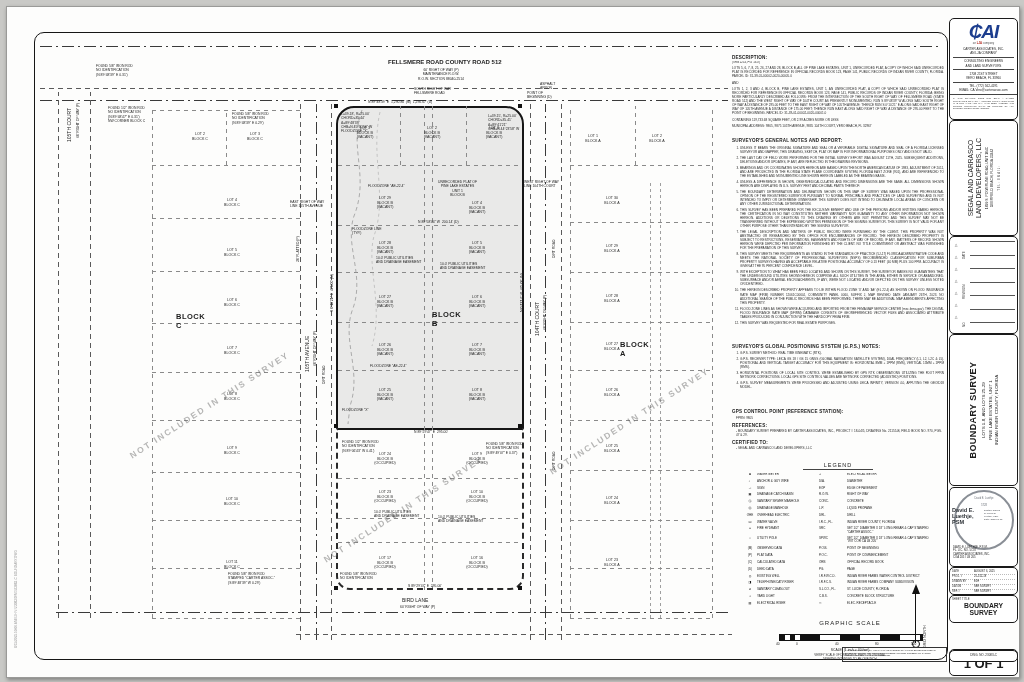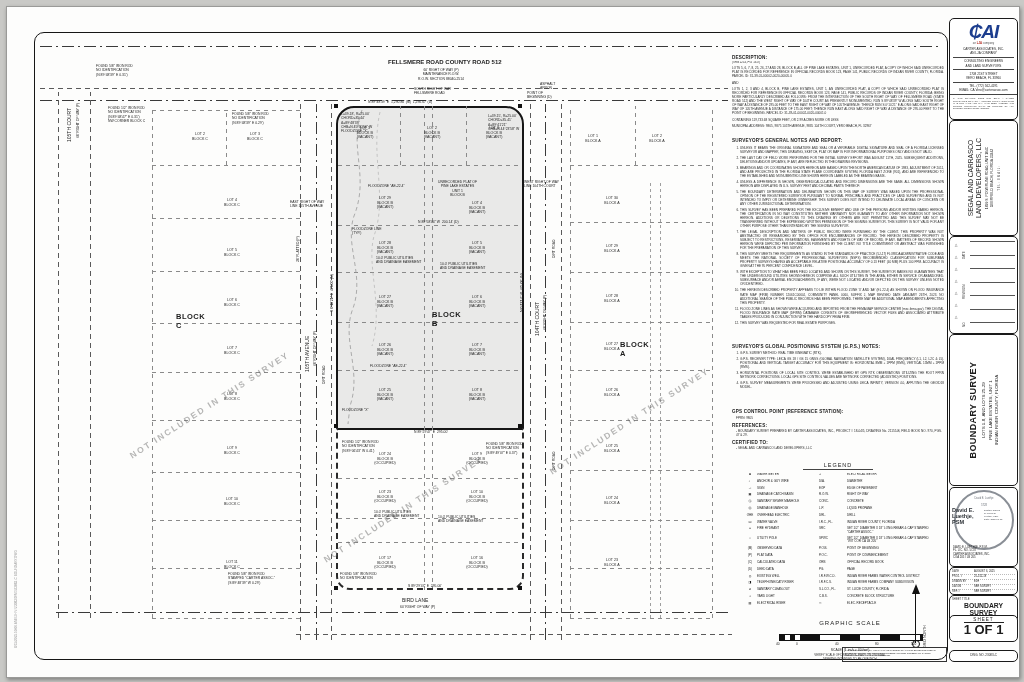--- a/index.html
+++ b/index.html
@@ -524,21 +524,21 @@
           <span>SEE SURVEY</span>
         </div>
       </div>
   </div>
 
   <div class="sbox" style="top:595px;height:26px;">
     <div class="sheet-title-lbl">SHEET TITLE</div>
     <div class="sheet-title">BOUNDARY SURVEY</div>
   </div>
 
-  <div class="sbox" style="top:615px;height:25px;">
+  <div class="sbox" style="top:649px;height:25px;">
     <div class="sheet-lbl">SHEET</div>
     <div class="sheet-num">1 OF 1</div>
   </div>
 
   <div class="sbox" style="top:650px;height:10px;">
     <div class="dwg">DWG. NO. 23083-C</div>
   </div>
 </div>
 
 </body></html>

